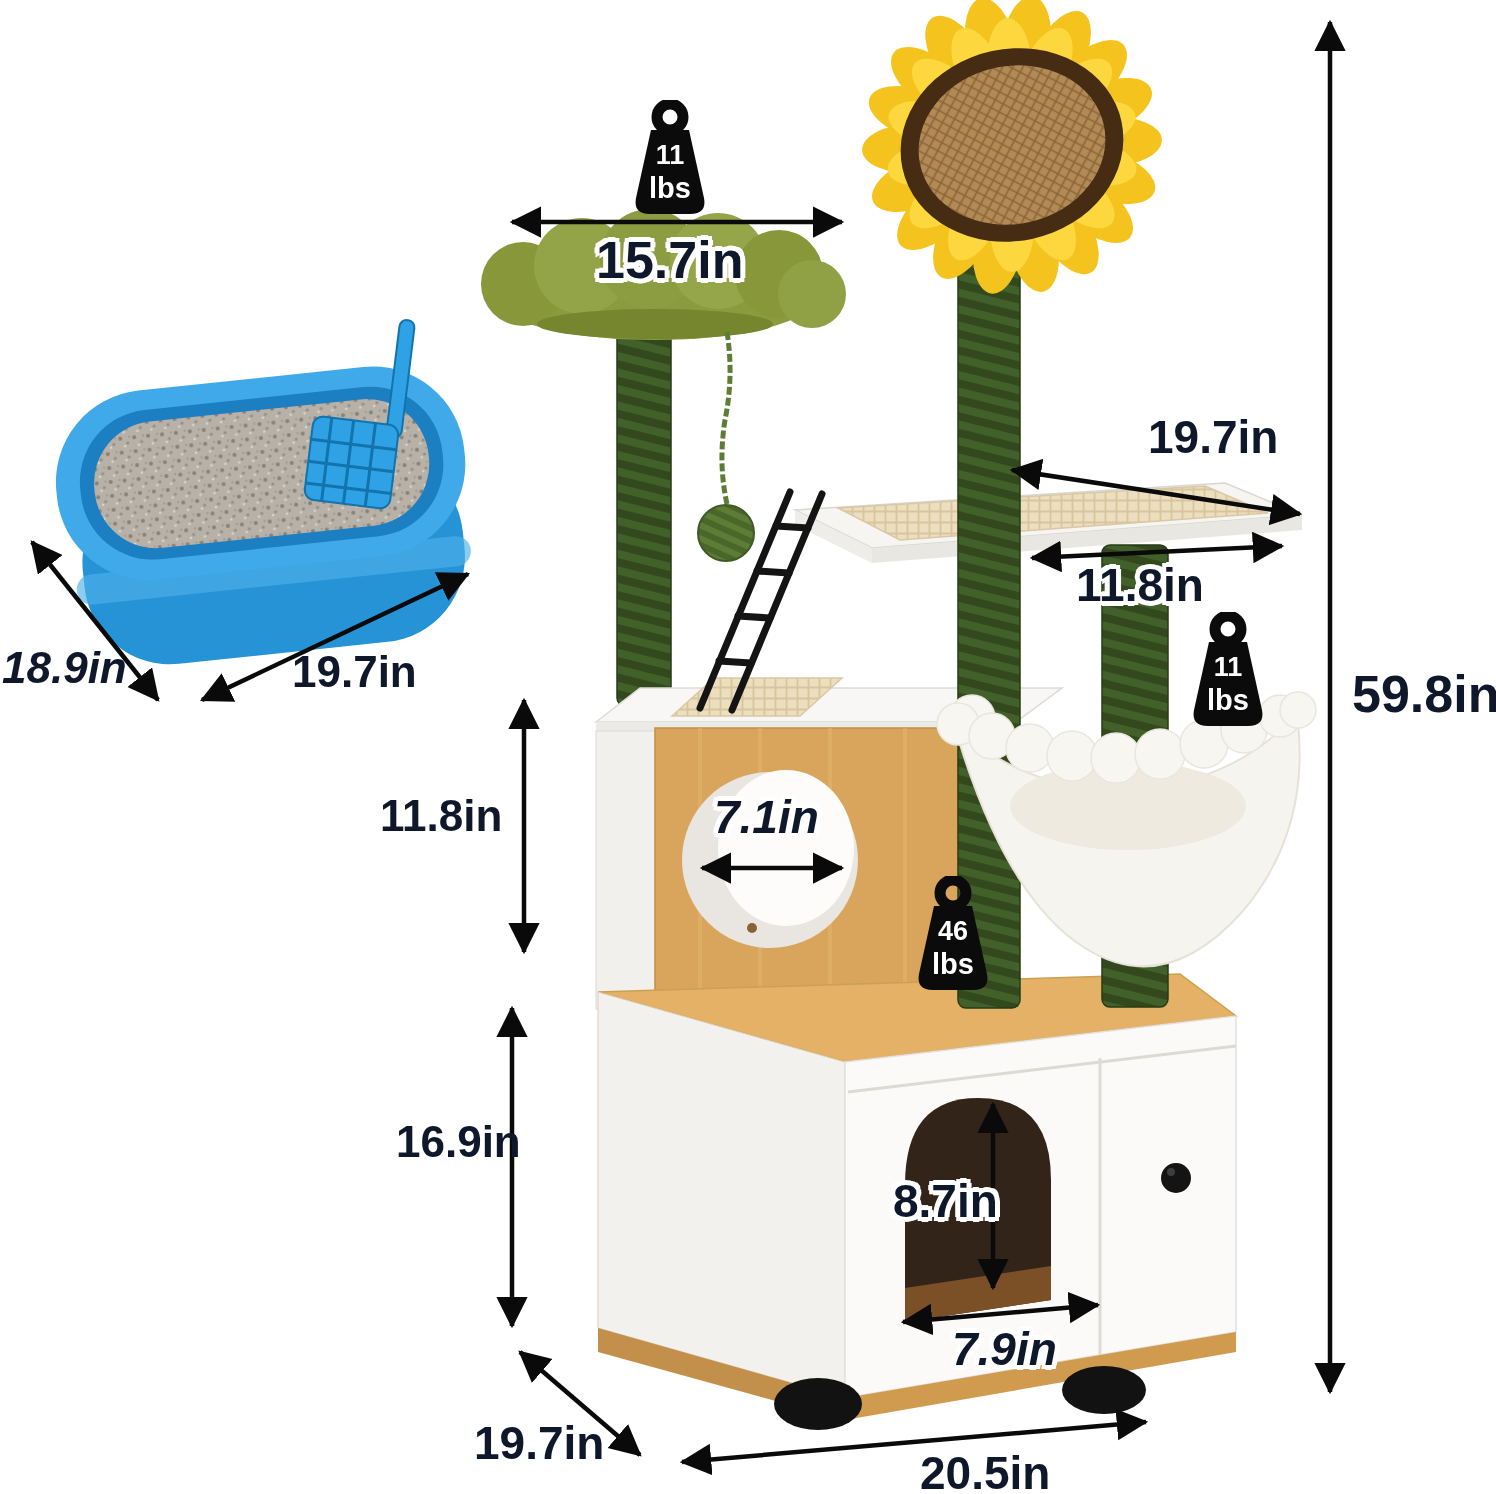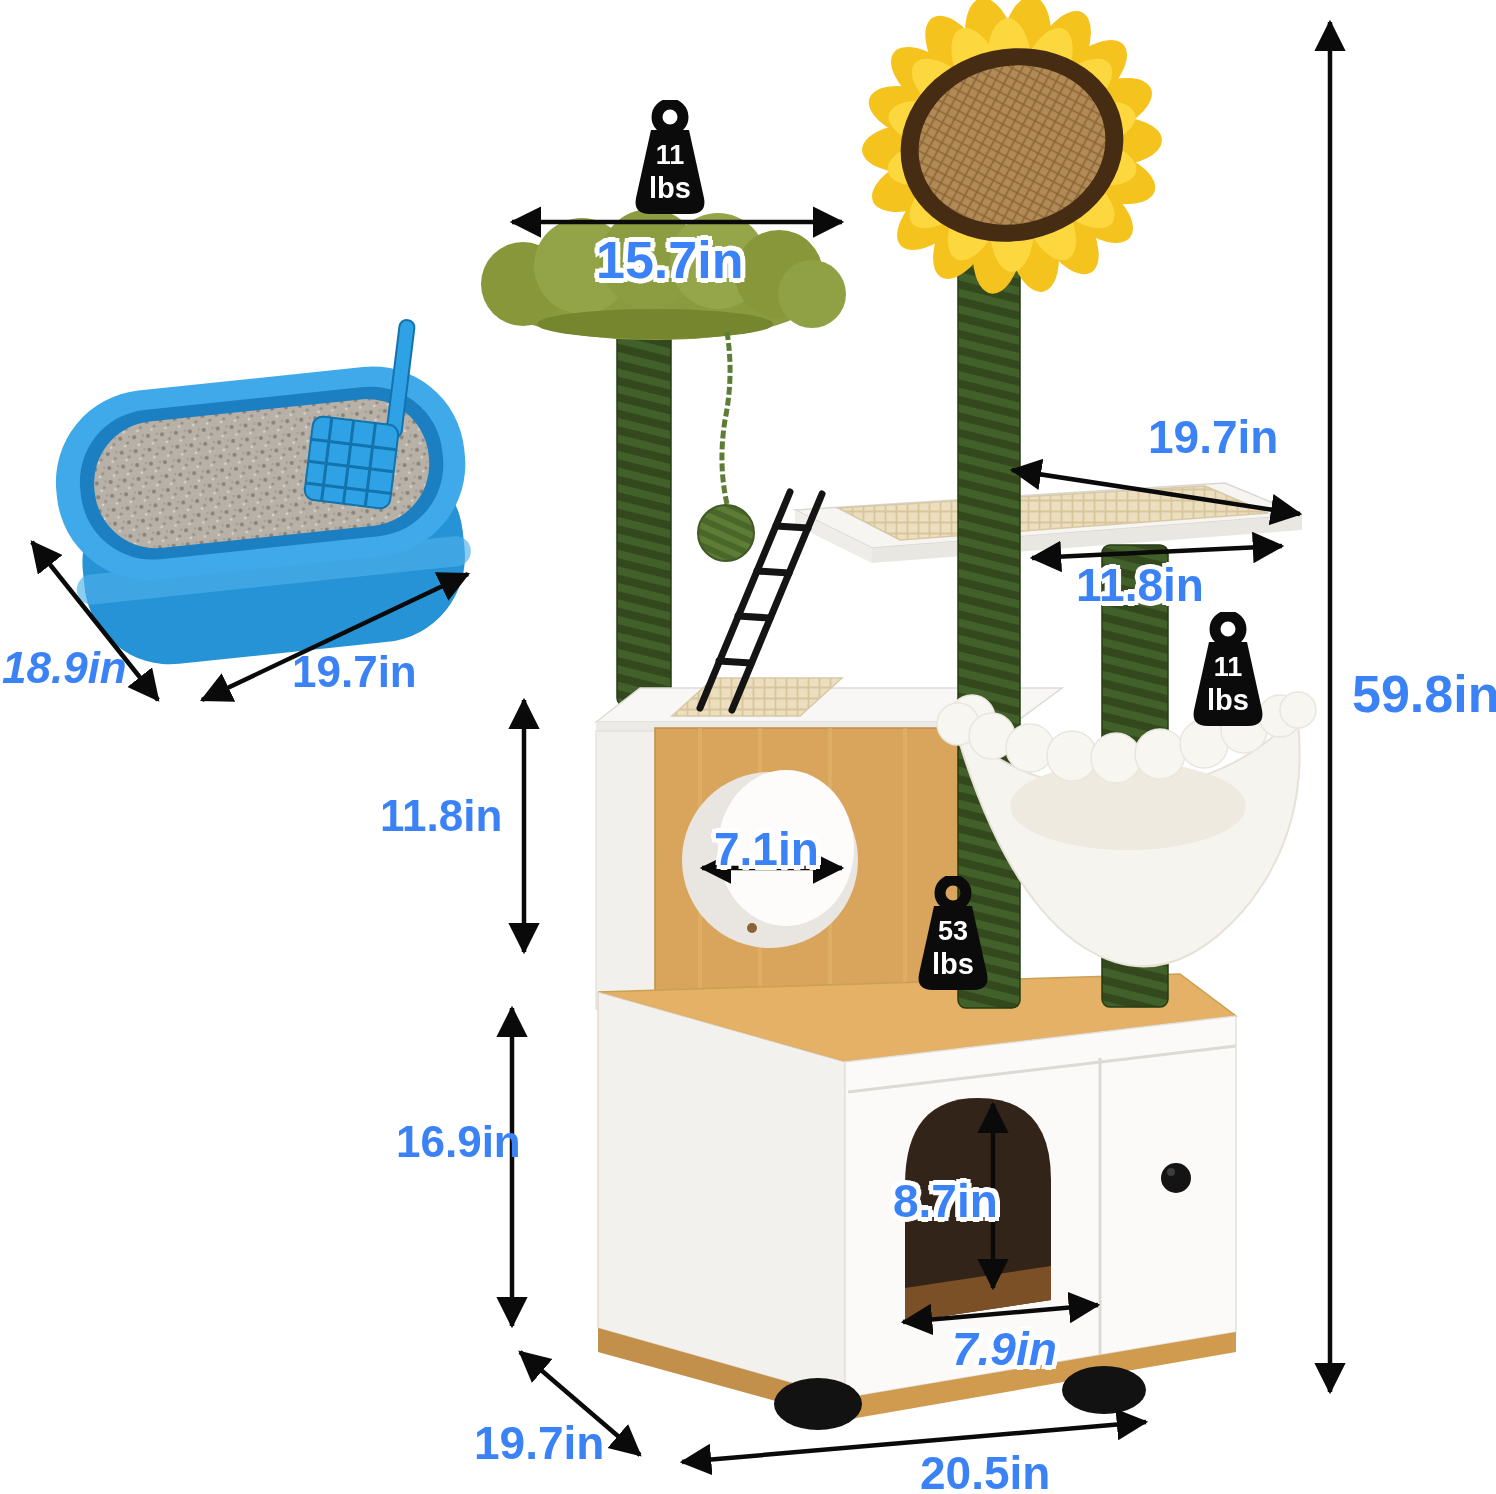--- a/index.html
+++ b/index.html
@@ -2,21 +2,21 @@
 <html><head>
 <meta charset="utf-8">
 <style>
   html,body{margin:0;padding:0;background:#ffffff;}
   #stage{
     position:relative;width:1496px;height:1494px;background:#ffffff;overflow:hidden;
     font-family:"Liberation Sans","DejaVu Sans",sans-serif;
   }
   #stage svg.layer{position:absolute;left:0;top:0;width:1496px;height:1494px;}
   .dim{
-    position:absolute;font-weight:bold;color:#3b82f6;font-size:44px;line-height:1;
+    position:absolute;font-weight:bold;color:#0f172a;font-size:44px;line-height:1;
     white-space:nowrap;letter-spacing:0px;
   }
   .dim.outlined{
     text-shadow:-4px -4px 0 #fff,4px -4px 0 #fff,-4px 4px 0 #fff,4px 4px 0 #fff,
                 -5px 0 0 #fff,5px 0 0 #fff,0 -5px 0 #fff,0 5px 0 #fff;
   }
   .dim.big{font-size:52px;}
   .dim.mid{font-size:46px;}
   .badge{position:absolute;width:104px;height:118px;}
   .badge svg{position:absolute;left:0;top:0;width:104px;height:118px;}
@@ -239,31 +239,31 @@
     </svg>
     <span class="bval">11</span>
     <span class="bunit">lbs</span>
   </div>
 
   <div class="badge" style="left:901px;top:876px;">
     <svg viewBox="0 0 104 118">
       <circle cx="52" cy="17" r="13" fill="none" stroke="#0b0b0b" stroke-width="11"></circle>
       <path d="M33,30 L71,30 L86,98 Q89,114 72,114 L32,114 Q15,114 18,98 Z" fill="#0b0b0b"></path>
     </svg>
-    <span class="bval">53</span>
+    <span class="bval">46</span>
     <span class="bunit">lbs</span>
   </div>
 
   <span class="dim" style="left:2px;top:646px;font-style:italic;">18.9in</span>
   <span class="dim" style="left:292px;top:650px;">19.7in</span>
   <span class="dim outlined big" style="left:596px;top:234px;">15.7in</span>
   <span class="dim mid" style="left:1148px;top:414px;">19.7in</span>
   <span class="dim outlined mid" style="left:1076px;top:562px;">11.8in</span>
   <span class="dim big" style="left:1352px;top:668px;">59.8in</span>
-  <span class="dim outlined mid" style="left:714px;top:826px;">7.1in</span>
+  <span class="dim outlined mid" style="left:714px;top:794px;font-style:italic;">7.1in</span>
   <span class="dim" style="left:380px;top:794px;">11.8in</span>
   <span class="dim" style="left:384px;top:1120px;margin-left:12px;">16.9in</span>
   <span class="dim outlined mid" style="left:893px;top:1178px;">8.7in</span>
   <span class="dim outlined mid" style="left:952px;top:1326px;font-style:italic;">7.9in</span>
   <span class="dim mid" style="left:474px;top:1420px;">19.7in</span>
   <span class="dim mid" style="left:920px;top:1450px;">20.5in</span>
 
 </div>
 
 </body></html>

